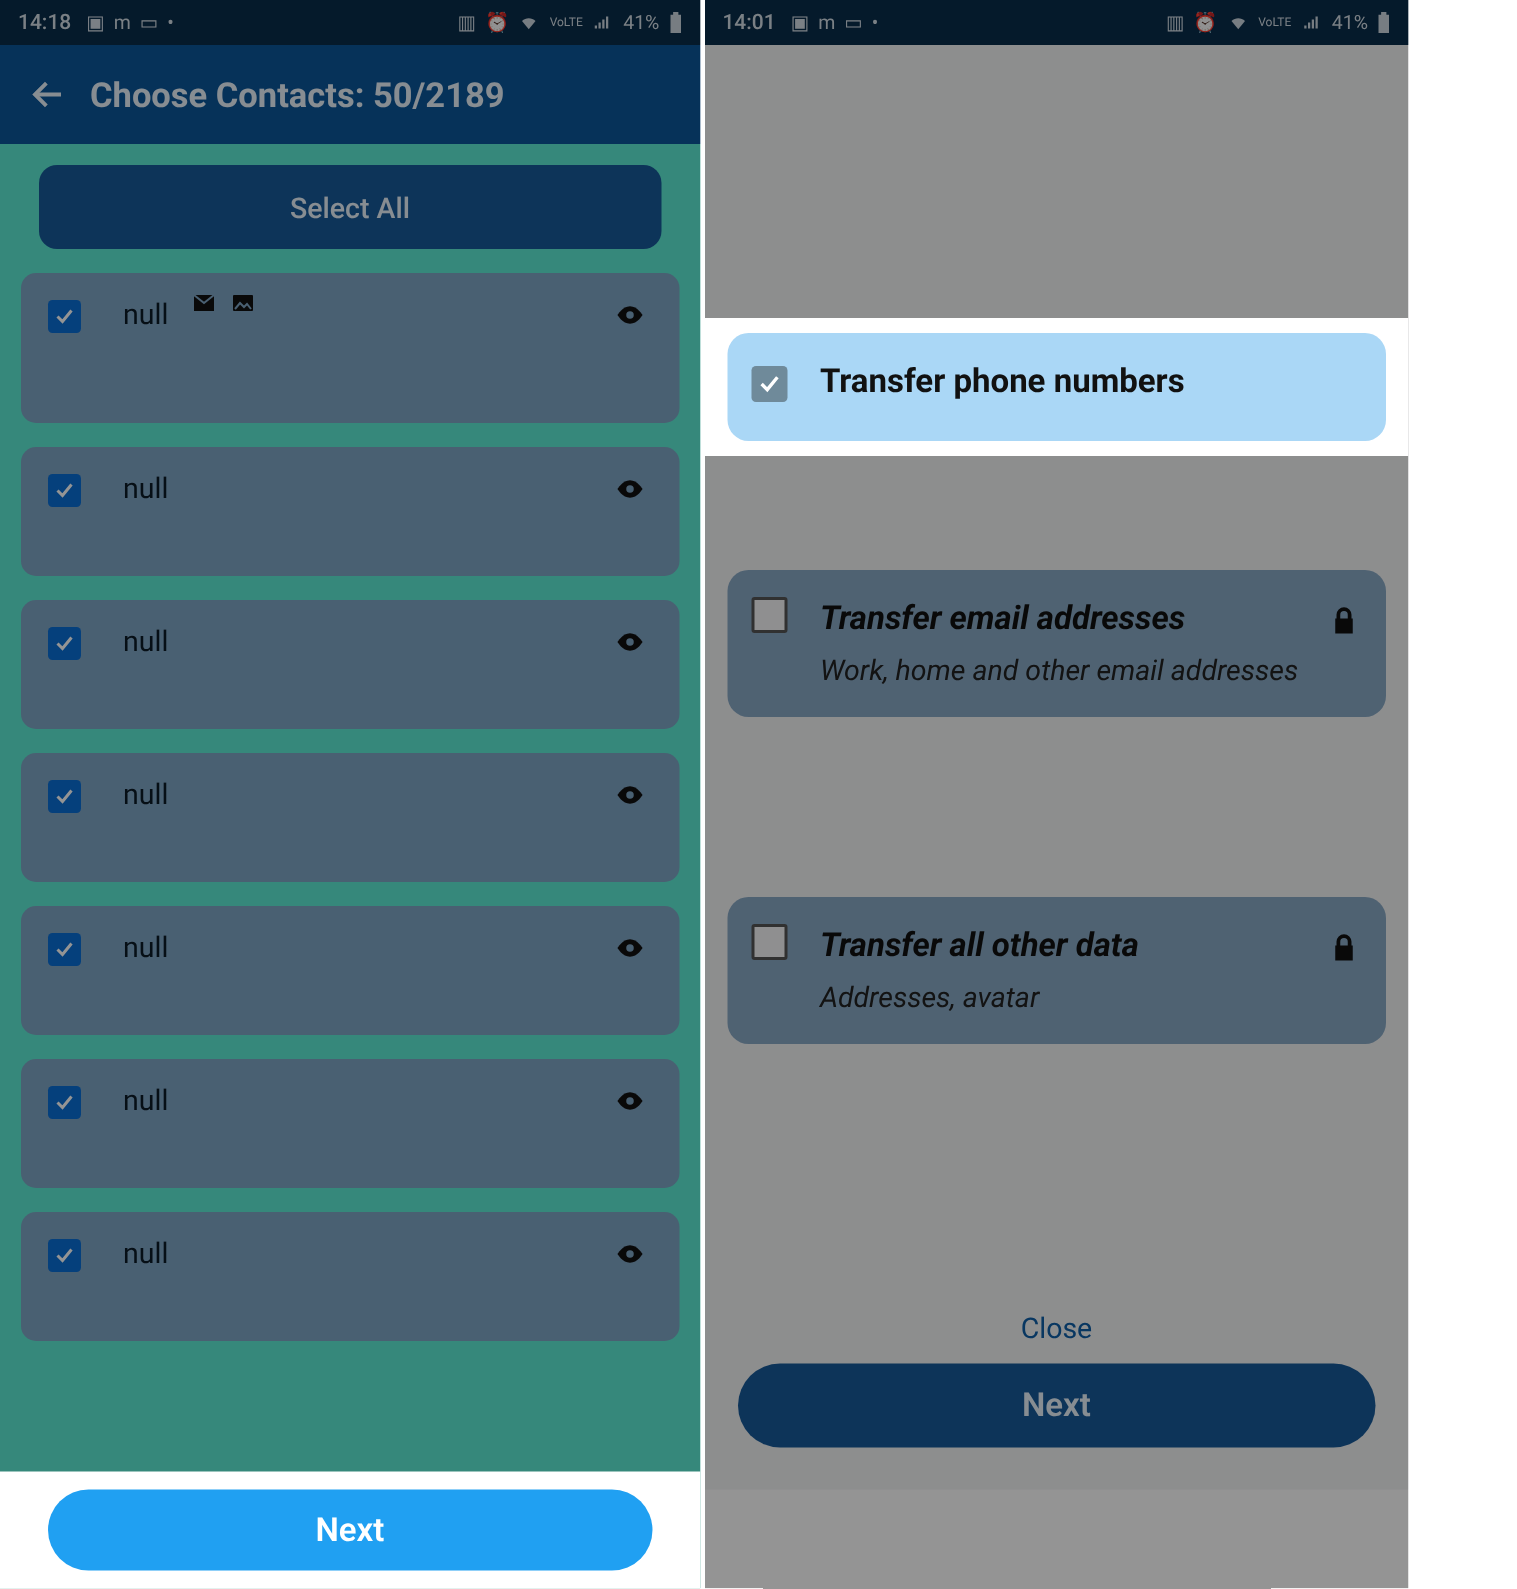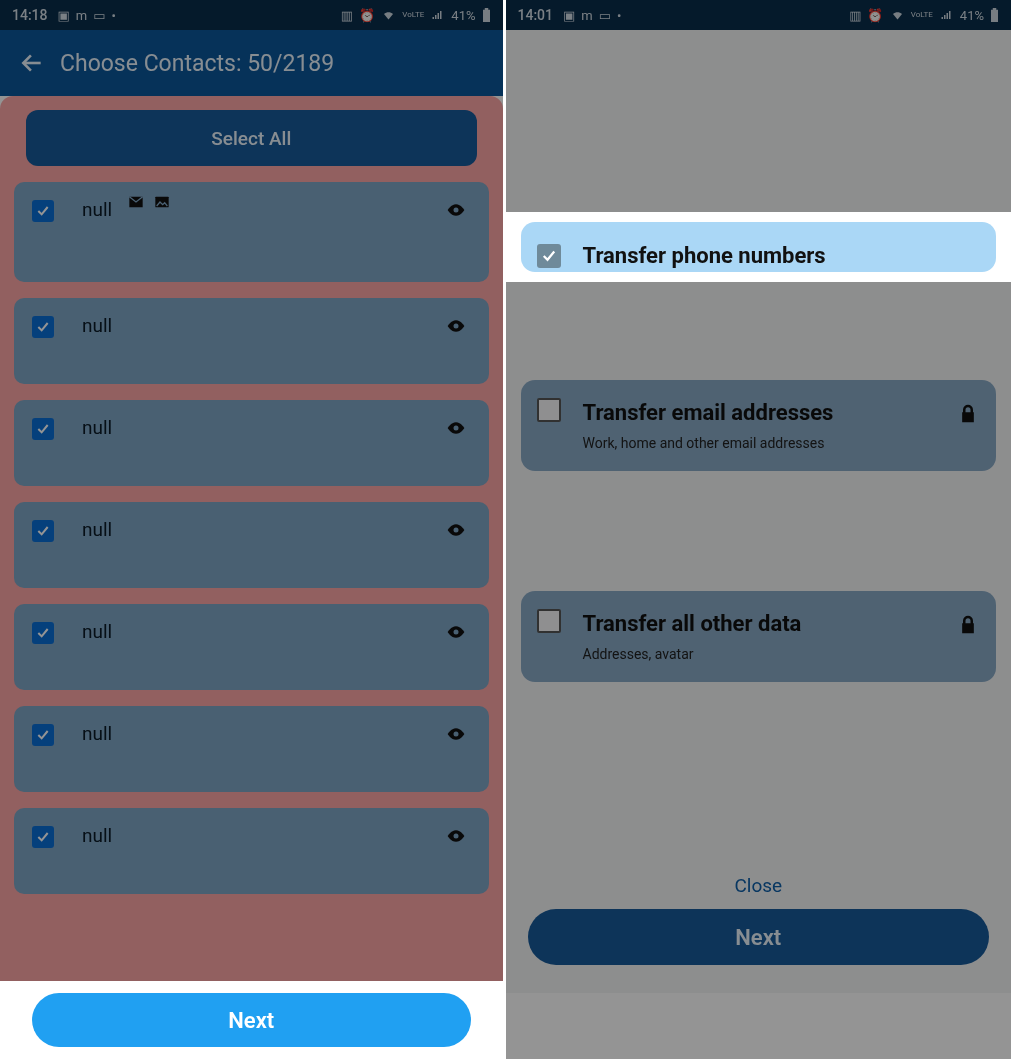--- a/index.html
+++ b/index.html
@@ -1,17 +1,17 @@
 <!DOCTYPE html>
 <html><head>
 <meta charset="utf-8">
 <style>
   * { box-sizing: border-box; margin: 0; padding: 0; }
   html, body { width: 1011px; height: 1059px; font-family: -apple-system, Roboto, Arial, sans-serif; background: #ffffff; }
-  .wrap { display: flex; width: 1011px; height: 1059px; }
+  .wrap { display: flex; width: 939px; height: 1059px; }
   .phone { position: relative; width: 505.5px; height: 1059px; overflow: hidden; }
   .phone.left { border-right: 3px solid #fff; }
   .phone.right { }
 
   
   .dim::after {
     content: "";
     position: absolute; inset: 0;
     background: rgba(0,0,0,.42);
     pointer-events: none;
@@ -29,28 +29,28 @@
   .status .time { font-weight: 500; }
   .status .licons { margin-left: 10px; display:flex; gap:6px; align-items:center; font-size:13px;}
   .status .spacer { flex: 1; }
   .status .ricons { display:flex; gap:6px; align-items:center; font-size:13px;}
 
   
   .appbar {
     height: 66px; width: 100%;
     background: #0b569a;
     display: flex; align-items: center;
-    color: #e9f3fb; font-size: 23px; font-weight: 400;
+    color: #e9f3fb; font-size: 23px; font-weight: 700;
     padding: 0 10px;
   }
   .appbar .back { width: 44px; display:flex; align-items:center; justify-content:center; }
   .appbar .title { margin-left: 6px; }
 
   
-  .body { background: #fca5a5; height: calc(100% - 96px); overflow:hidden;border-radius:13px; }
+  .body { background: #5eead4; height: calc(100% - 96px); overflow:hidden; }
   .btnrow { display:flex; gap:22px; padding: 14px 26px 10px 26px; }
   .pill {
     flex:1; height:56px; border-radius:12px;
     background:#175a99; color:#e9f3fb;
     display:flex; align-items:center; justify-content:center;
     font-size:19px; font-weight:500;
   }
 
   .contacts { padding: 6px 14px 0 14px; display:flex; flex-direction:column; gap:16px; }
   .card {
@@ -86,35 +86,35 @@
 
   
   .bodyR { background:#f3f4f5; height: calc(100% - 96px); position:relative; }
   .optwrap { padding: 0 15px; }
   .opt {
     background:#88a9c5; border-radius:14px;
     padding: 18px 18px 20px 16px;
     display:flex; align-items:flex-start; gap:22px;
     position:relative;
   }
-  .opt .txt { display:flex; flex-direction:column; gap:10px; padding-top:2px;}
+  .opt .txt { display:flex; flex-direction:column; gap:10px; padding-top:2px;font-style:italic;}
   .opt .h { font-size:22px; font-weight:700; color:#111; }
-  .opt .s { font-size:14px; color:#222; }
+  .opt .s { font-size:19px; color:#222; }
   .opt .lock { position:absolute; right:18px; top:22px; }
 
   
   .hlwrap {
     position:absolute; left:0; right:0; top:212px;
     background:#fff; z-index:10;
     padding: 10px 15px;
   }
   .hlopt {
     background:#aad7f6; border-radius:14px;
-    padding: 20px 18px 4px 16px;
-    display:flex; align-items:center; gap:22px;
+    padding: 20px 18px 26px 16px;
+    display:flex; align-items:flex-start; gap:22px;
   }
   .hlopt .cb2 {
     width:24px; height:24px; border-radius:3px;
     background:#6f8a9a; display:flex; align-items:center; justify-content:center;
     margin-top:2px;
   }
   .hlopt .txt { display:flex; flex-direction:column; gap:10px;}
   .hlopt .h { font-size:22px; font-weight:700; color:#111; }
   .hlopt .s { font-size:19px; color:#222; }
 

